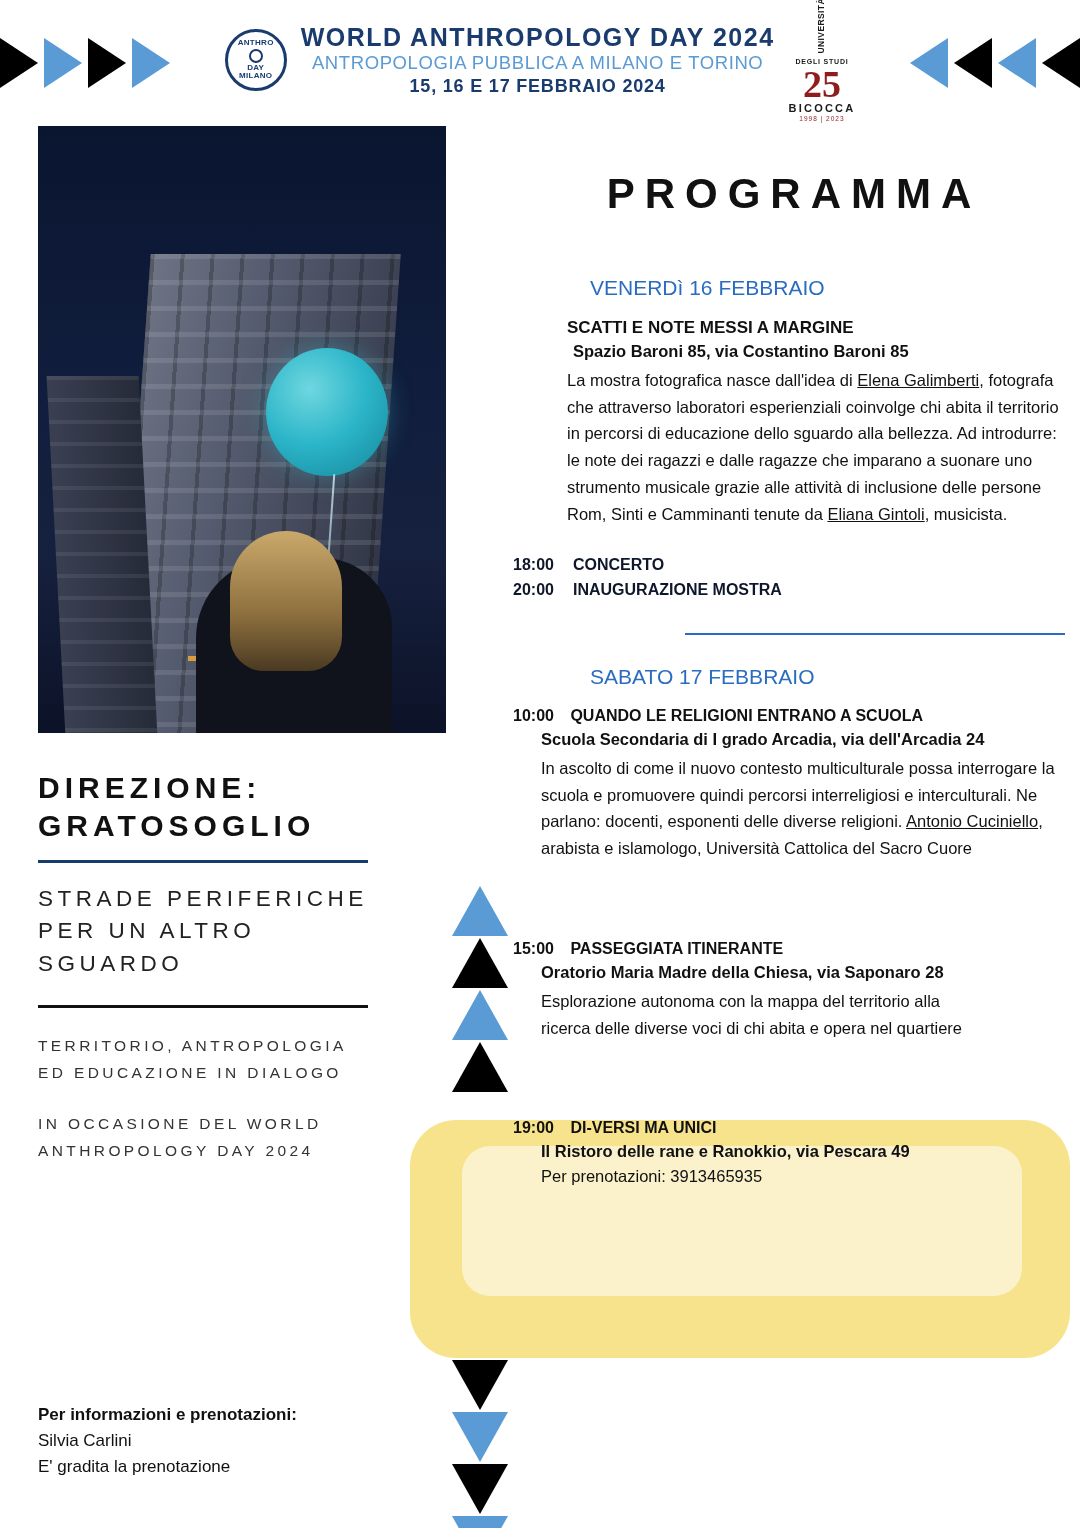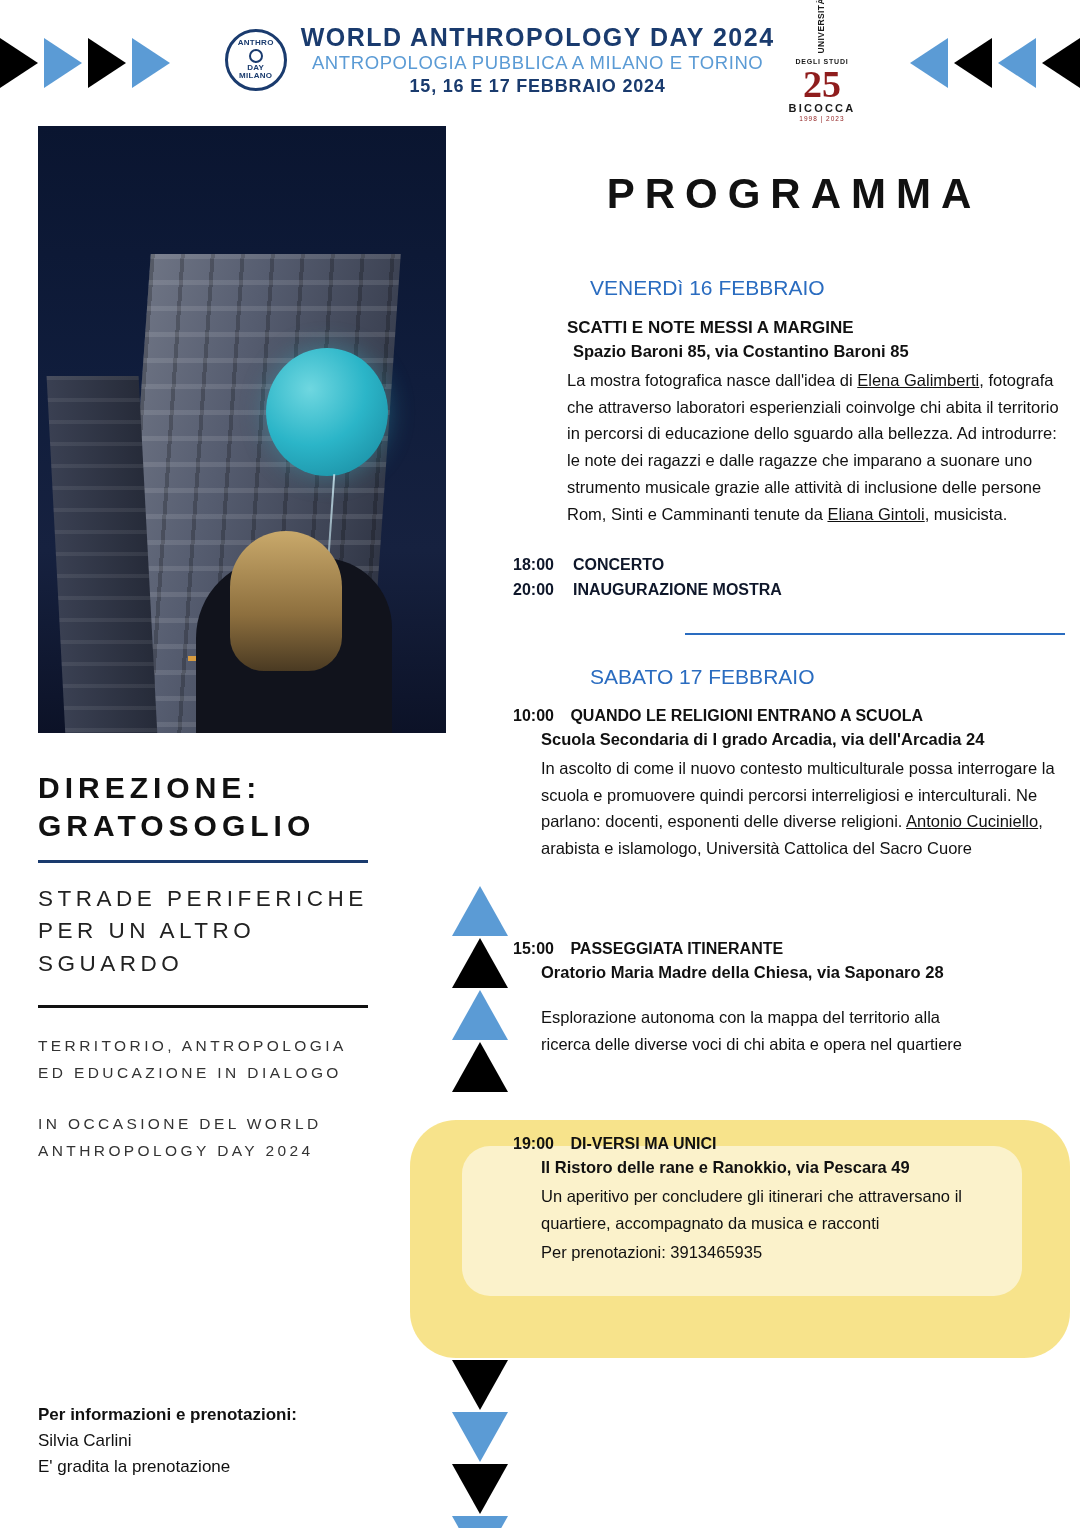--- a/index.html
+++ b/index.html
@@ -432,28 +432,27 @@
           <span>In ascolto di  come il nuovo contesto multiculturale possa interrogare la scuola e promuovere quindi percorsi interreligiosi e interculturali. Ne parlano: docenti, esponenti delle diverse religioni. </span><span class="ul">Antonio Cuciniello</span><span>, arabista e islamologo, Università Cattolica del Sacro Cuore</span>
         </div>
       </div>
 
       <div class="ev hl-block" style="margin-top:78px;margin-bottom:14px;">
         <div class="indent-1">
           <span class="ev-time-head">15:00</span>
           <span class="ev-time-head" style="margin-left:12px;">PASSEGGIATA ITINERANTE</span>
         </div>
         <div class="indent-3" style="font-weight:bold;font-size:16.5px;margin-top:5px;">Oratorio Maria Madre della Chiesa, via Saponaro 28</div>
-        <div class="ev2-line indent-3" style="margin-top:22px;width:440px;">Esplorazione autonoma con la mappa del territorio alla ricerca delle diverse voci di chi  abita e opera nel quartiere</div>
+        <div class="ev2-line indent-3" style="margin-top:6px;width:440px;">Esplorazione autonoma con la mappa del territorio alla ricerca delle diverse voci di chi  abita e opera nel quartiere</div>
       </div>
 
       <div class="ev" style="margin-top:78px;">
         <div class="indent-1">
           <span class="ev-time-head">19:00</span>
           <span class="ev-time-head" style="margin-left:12px;">DI-VERSI MA UNICI</span>
         </div>
         <div class="indent-3" style="font-weight:bold;font-size:16.5px;margin-top:5px;">Il Ristoro delle rane e Ranokkio, via Pescara 49</div>
-        <div class="ev2-line indent-3" style="margin-top:6px;width:450px;">Un aperitivo per concludere gli itinerari che attraversano il quartiere, accompagnato da musica e racconti</div>
         <div class="ev2-line indent-3" style="margin-top:2px;">Per prenotazioni: 3913465935</div>
       </div>
     </div>
   </div>
 
 </div>
 
 </body></html>

